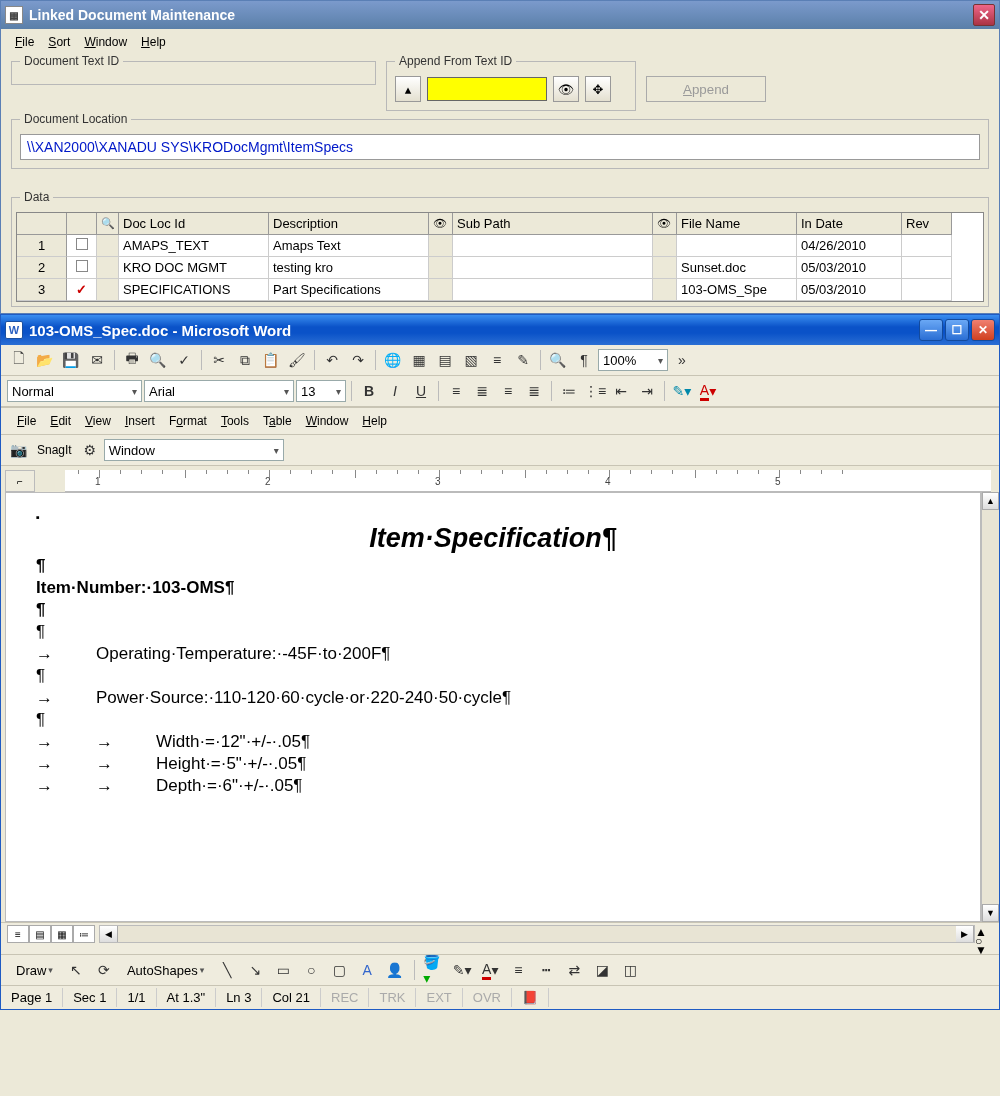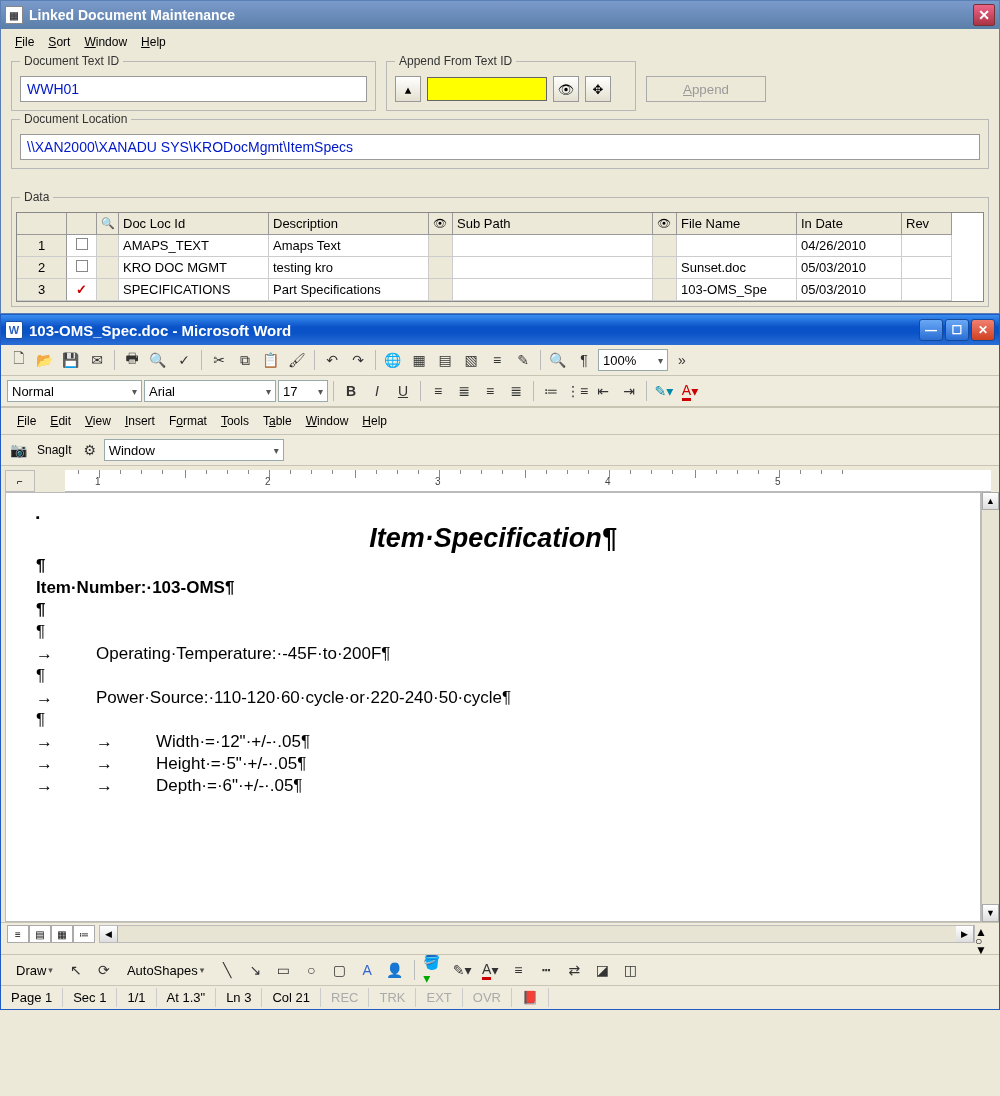--- a/index.html
+++ b/index.html
@@ -58,21 +58,21 @@
 .winbtns { display:flex; gap:2px; }
 .winbtn { width:24px; height:22px; border:1px solid #134a9c; background:linear-gradient(#6aa8f5,#2a6ed4); color:#fff; display:flex;align-items:center;justify-content:center; border-radius:3px; cursor:pointer; font-size:12px; font-weight:bold;}
 .winbtn.close { background:linear-gradient(#f08070,#d04020);}
 
 .toolbar { display:flex; align-items:center; gap:2px; padding:3px 6px; background:#efecde; border-bottom:1px solid #c8c4b4; flex-wrap:nowrap; overflow:hidden;}
 .tbtn { width:24px; height:24px; display:flex; align-items:center; justify-content:center; border:1px solid transparent; cursor:pointer; font-size:14px; color:#333;}
 .tsep { width:1px; height:20px; background:#bbb; margin:0 3px;}
 .combo { border:1px solid #9aa; background:#fff; height:22px; padding:0 4px; display:flex; align-items:center; font-size:13px; position:relative;}
 .combo::after { content:"▾"; position:absolute; right:4px; font-size:10px; color:#555;}
 .combo.style { width:135px;}
-.combo.font { width:132px;}
+.combo.font { width:150px;}
 .combo.size { width:50px;}
 .combo.zoom { width:70px;}
 .combo.snag { width:180px;}
 .bold { font-weight:bold;}
 .italic { font-style:italic;}
 .uline { text-decoration:underline;}
 
 .menubar2 { display:flex; gap:2px; padding:4px 10px; background:#efecde; border-bottom:1px solid #c8c4b4; border-top:1px solid #c8c4b4;}
 
 .ruler { height:22px; background:#fff; border-bottom:1px solid #bbb; position:relative; overflow:hidden; margin:4px 8px 0 30px;}
@@ -117,21 +117,20 @@
     <div class="menuitem"><span class="ul">F</span><span>ile</span></div>
     <div class="menuitem"><span class="ul">S</span>ort</div>
     <div class="menuitem"><span class="ul">W</span>indow</div>
     <div class="menuitem"><span class="ul">H</span>elp</div>
   </div>
 
   <div class="form-area">
     <div class="group-row">
       <div class="group g-docid">
         <div class="legend">Document Text ID</div>
-        <input class="textinput" value="WWH01" style="">
       </div>
       <div class="group g-append">
         <div class="legend">Append From Text ID</div>
         <div class="smbtn">▴</div>
         <div class="yellowbox"></div>
         <div class="smbtn">👁</div>
         <div class="smbtn">✥</div>
       </div>
       <div class="g-appendbtn">
         <button class="appendbtn" disabled=""><span class="ul">A</span><span>ppend</span></button>
@@ -257,21 +256,21 @@
   </div>
 
   <div class="toolbar">
     <div class="combo style">
         <span>Normal</span>
       </div>
     <div class="combo font">
         <span>Arial</span>
       </div>
     <div class="combo size">
-        <span>17</span>
+        <span>13</span>
       </div>
     <div class="tsep"></div>
     <div class="tbtn bold">B</div>
     <div class="tbtn italic">I</div>
     <div class="tbtn uline">U</div>
     <div class="tsep"></div>
     <div class="tbtn">≡</div>
     <div class="tbtn">≣</div>
     <div class="tbtn">≡</div>
     <div class="tbtn">≣</div>

